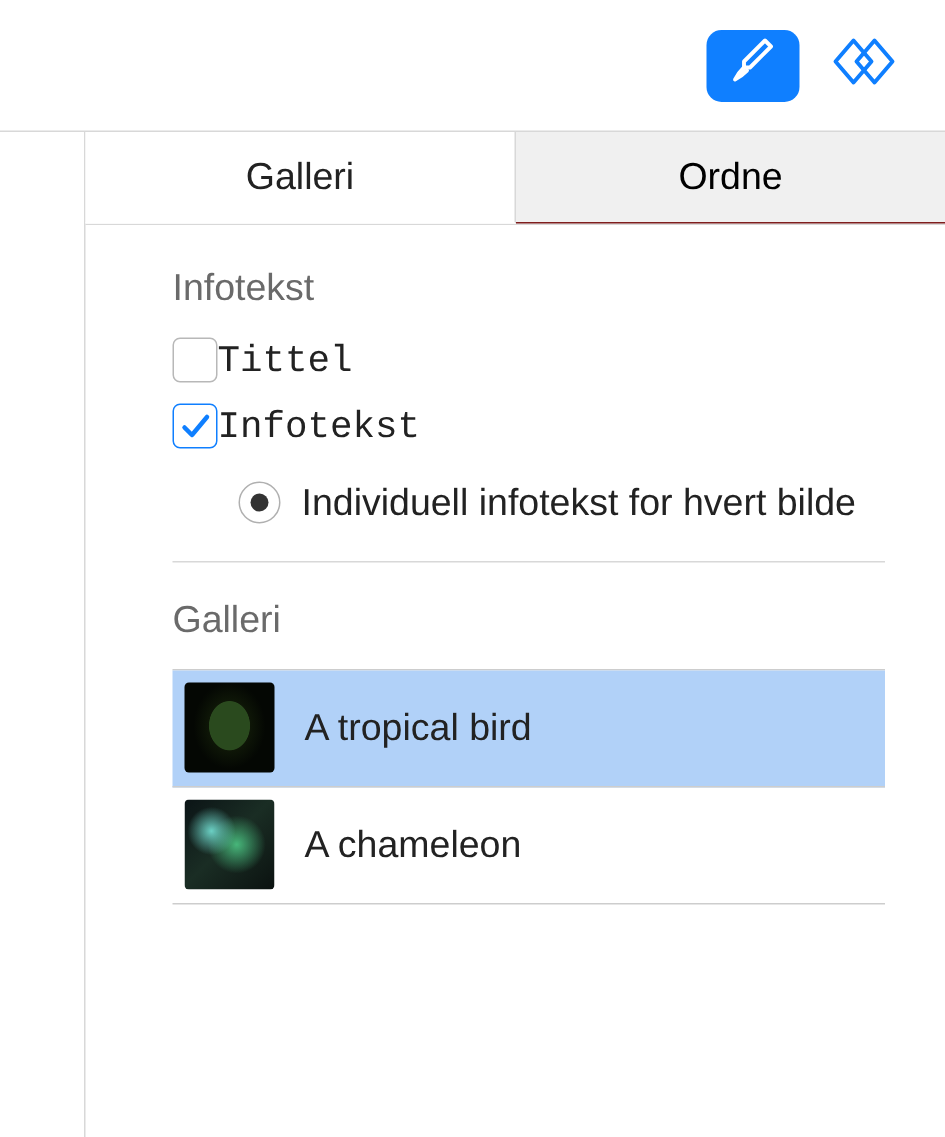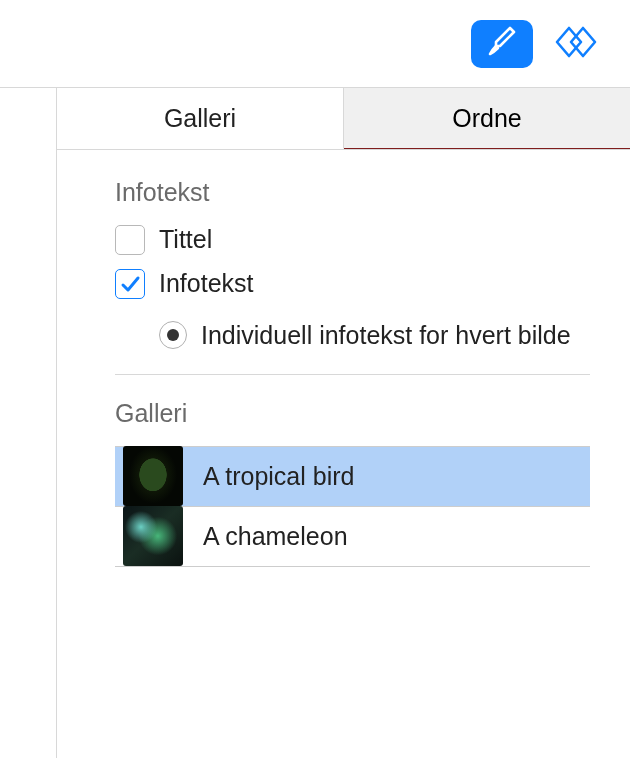--- a/index.html
+++ b/index.html
@@ -76,24 +76,25 @@
     .section {
       padding: 28px 40px 0 58px;
     }
     .section-title {
       font-size: 25px;
       color: #6a6a6a;
       margin-bottom: 18px;
     }
     .checkbox-row {
       display: flex;
-      align-items: flex-start;
-      gap: 14px;
+      align-items: flex-end;
+      gap: 0;
       margin-bottom: 14px;
       cursor: pointer;
+      font-family: Liberation Mono, monospace;
     }
     .checkbox {
       width: 30px;
       height: 30px;
       border: 1.5px solid #b8b8b8;
       border-radius: 5px;
       flex-shrink: 0;
       display: flex;
       align-items: center;
       justify-content: center;
@@ -157,21 +158,21 @@
       padding: 24px 40px 0 58px;
     }
     .images-list {
       margin-top: 14px;
       border-top: 1px solid #cdcdcd;
     }
     .image-row {
       display: flex;
       align-items: center;
       gap: 20px;
-      height: 60px;
+      height: 78px;
       padding-left: 8px;
       border-bottom: 1px solid #cdcdcd;
       cursor: pointer;
     }
     .image-row.selected {
       background: #b1d1f8;
     }
     .thumb {
       width: 60px;
       height: 60px;

